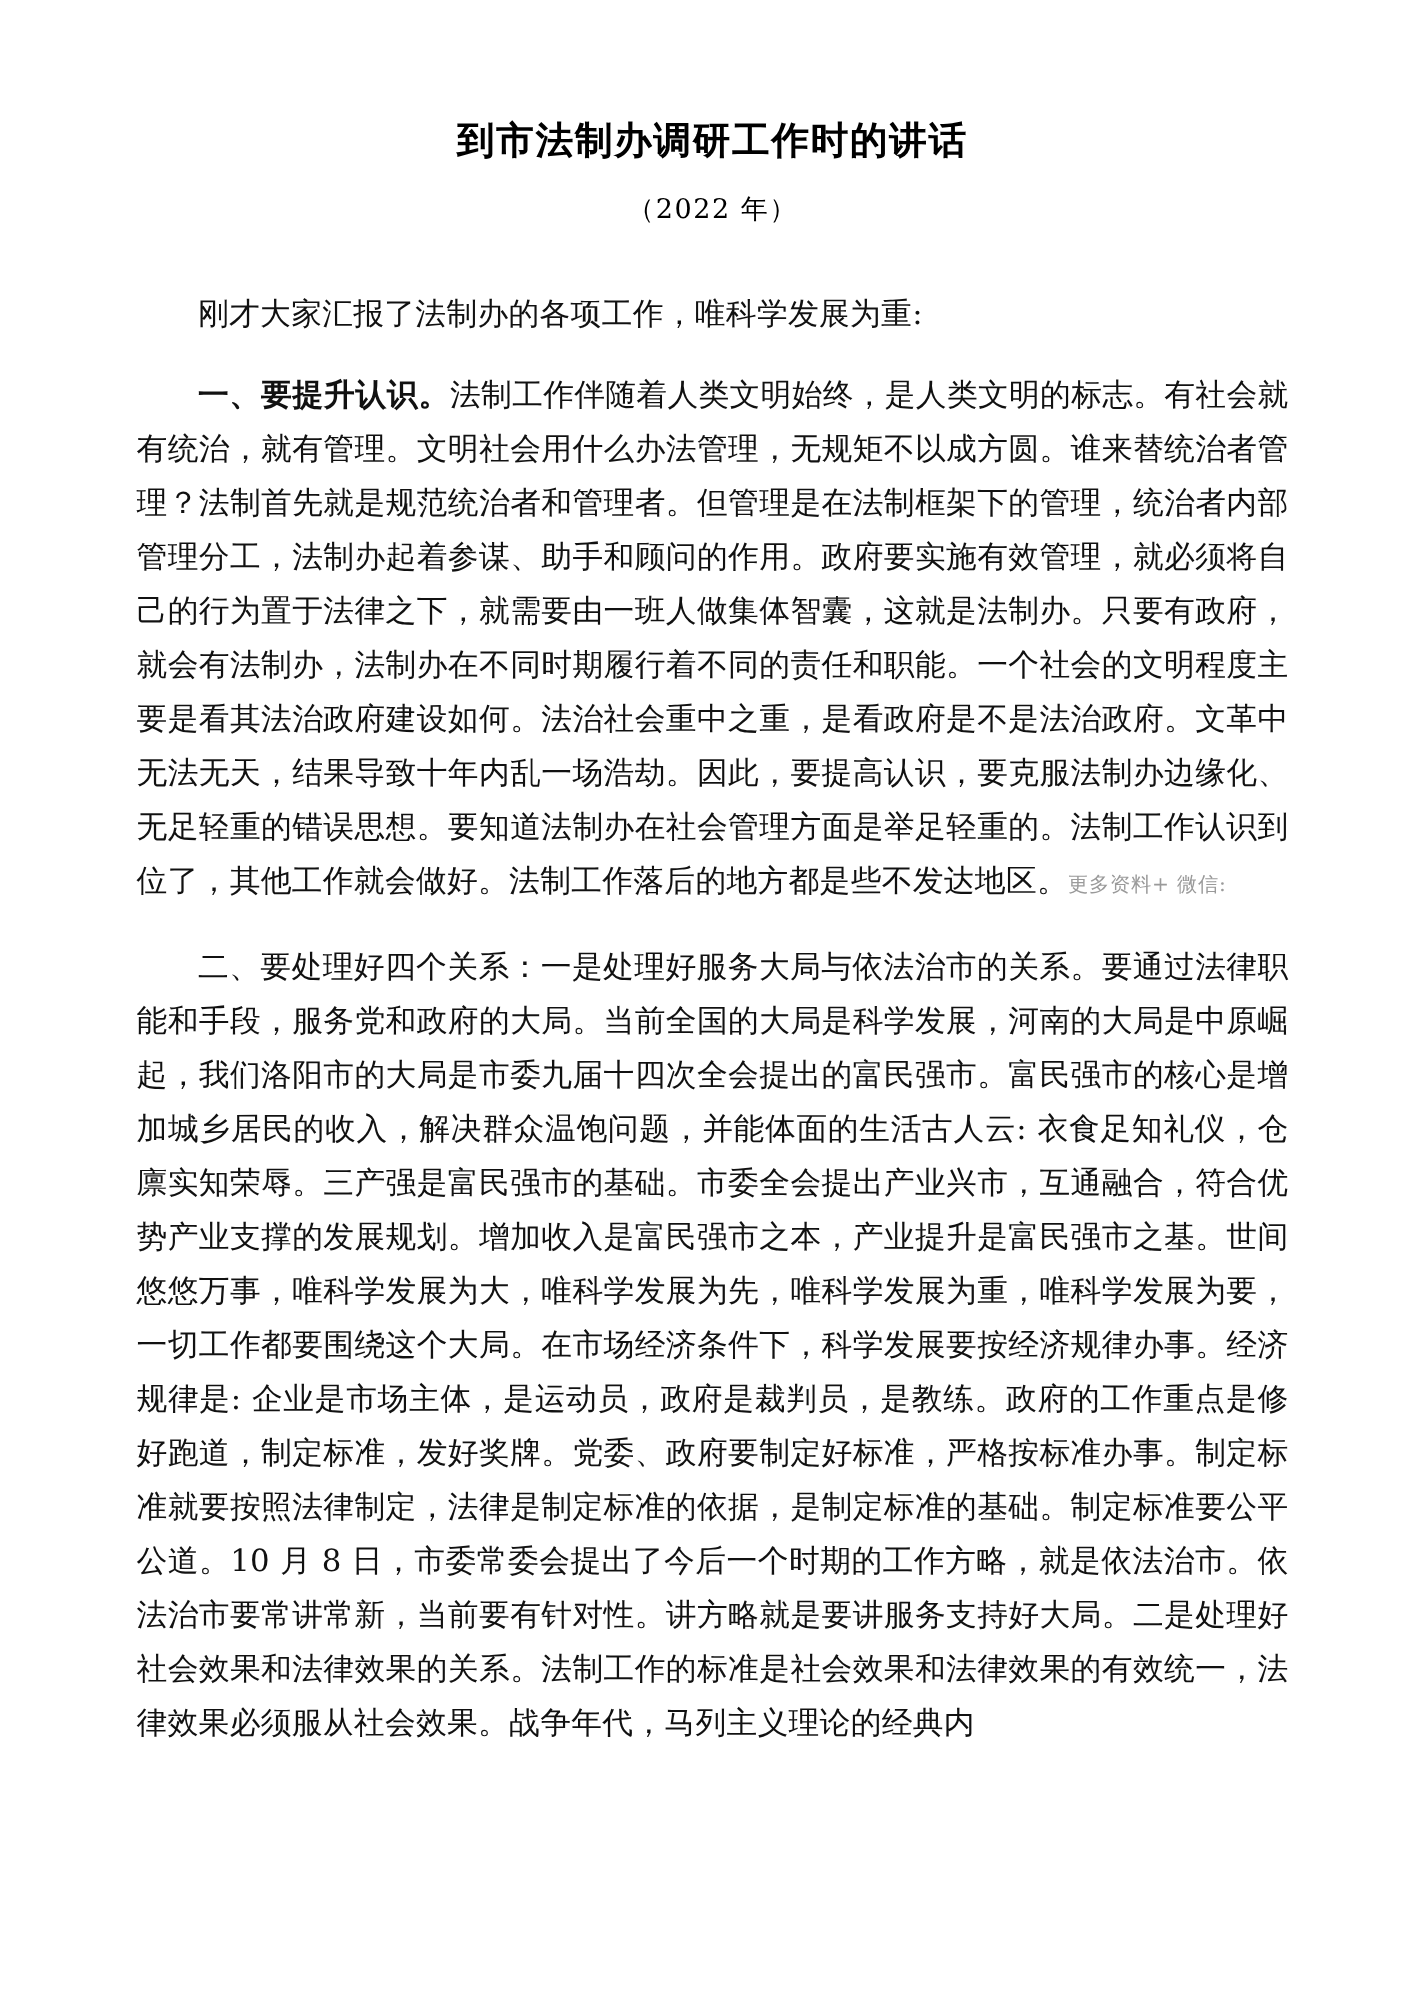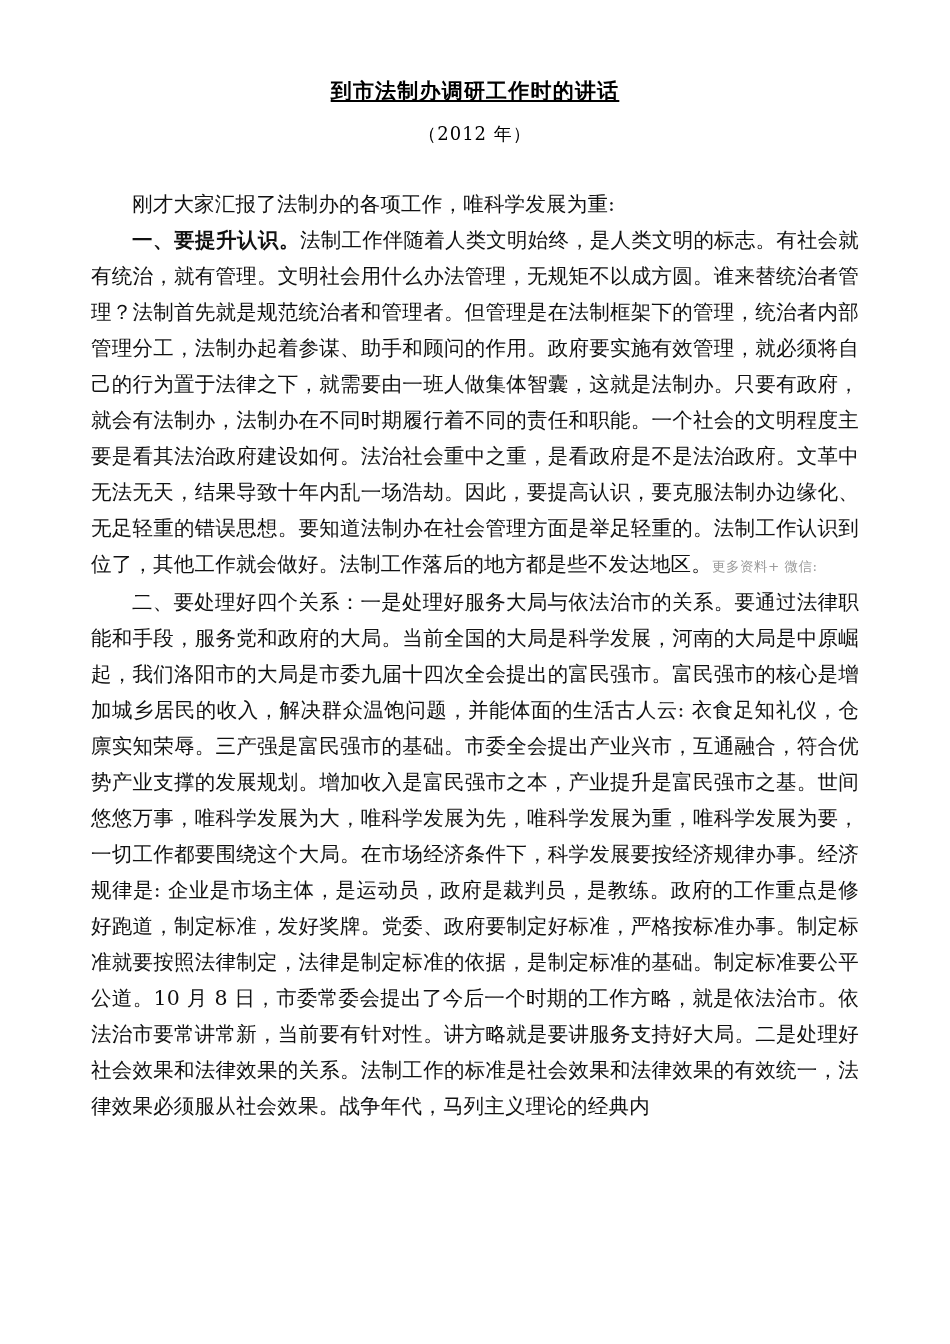--- a/index.html
+++ b/index.html
@@ -25,27 +25,26 @@
     background: #fff;
   }
 
   
   .title-block {
     padding-top: 78px;
     text-align: center;
   }
   .doc-title {
     font-family: "DejaVu Serif", "Liberation Serif", serif;
-    font-size: 21px;
+    font-size: 25px;
     font-weight: 700;
     letter-spacing: 1.2px;
     line-height: 1.25;
     margin: 0;
     color: #000;
-    text-decoration: underline;
   }
   .doc-subtitle {
     font-family: "DejaVu Serif", "Liberation Serif", serif;
     font-size: 18px;
     font-weight: 400;
     letter-spacing: 1px;
     margin: 18px 0 0 0;
     color: #000;
   }
 
@@ -62,42 +61,42 @@
     line-height: 36px;
     text-align: justify;
     text-justify: inter-ideograph;
     text-indent: 2em;
     letter-spacing: 0.2px;
     color: #111;
     font-family: "DejaVu Serif", "Liberation Serif", serif;
     word-break: break-all;
   }
 
-  p.para + p.para { margin-top: 0; }
+  p.para + p.para { margin-top: 18px; }
 
   .lead-bold {
     font-weight: 700;
     letter-spacing: 0.5px;
   }
 
   .watermark {
     font-size: 13.5px;
     color: #9a9a9a;
     letter-spacing: 0.5px;
     font-weight: 400;
   }
 </style>
 </head>
 <body>
 
 <div class="page">
 
   <div class="title-block">
     <h1 class="doc-title">到市法制办调研工作时的讲话</h1>
-    <div class="doc-subtitle">（2012 年）</div>
+    <div class="doc-subtitle">（2022 年）</div>
   </div>
 
   <div class="body-area">
 
     <p class="para">刚才大家汇报了法制办的各项工作，唯科学发展为重:</p>
 
     <p class="para">
       <span class="lead-bold">一、要提升认识。</span><span>法制工作伴随着人类文明始终，是人类文明的标志。有社会就有统治，就有管理。文明社会用什么办法管理，无规矩不以成方圆。谁来替统治者管理？法制首先就是规范统治者和管理者。但管理是在法制框架下的管理，统治者内部管理分工，法制办起着参谋、助手和顾问的作用。政府要实施有效管理，就必须将自己的行为置于法律之下，就需要由一班人做集体智囊，这就是法制办。只要有政府，就会有法制办，法制办在不同时期履行着不同的责任和职能。一个社会的文明程度主要是看其法治政府建设如何。法治社会重中之重，是看政府是不是法治政府。文革中无法无天，结果导致十年内乱一场浩劫。因此，要提高认识，要克服法制办边缘化、无足轻重的错误思想。要知道法制办在社会管理方面是举足轻重的。法制工作认识到位了，其他工作就会做好。法制工作落后的地方都是些不发达地区。</span><span class="watermark">更多资料+ 微信:</span>
     </p>
 

